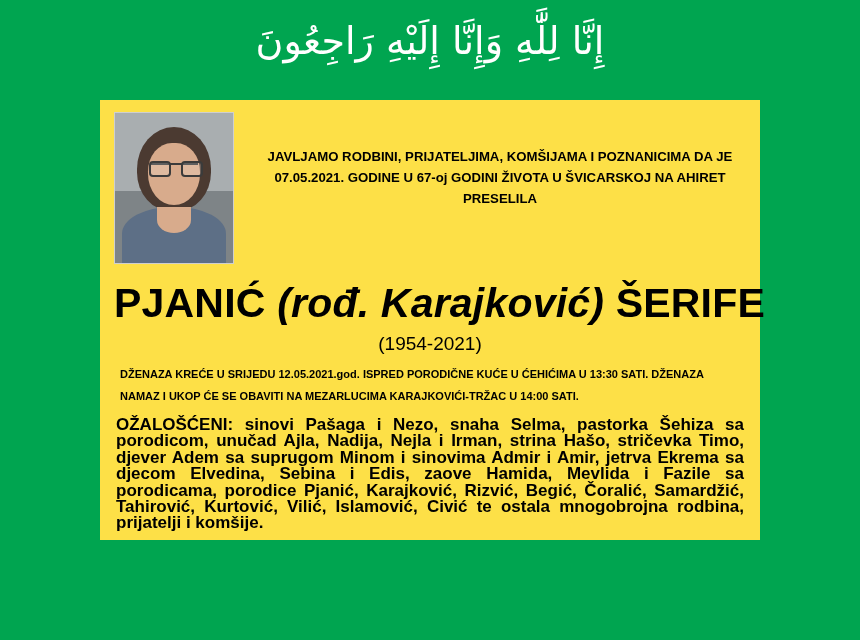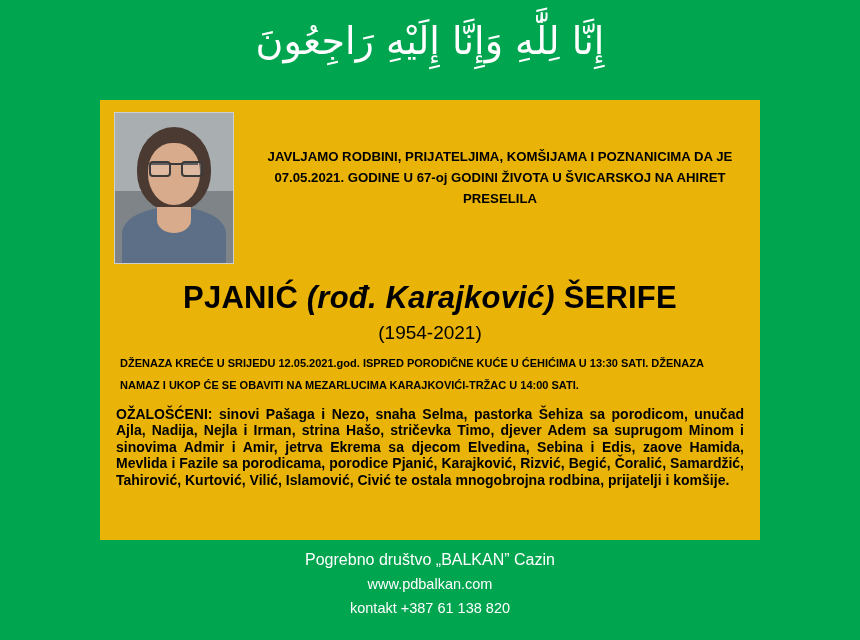--- a/index.html
+++ b/index.html
@@ -34,21 +34,21 @@
     line-height: 54px;
     direction: rtl;
     letter-spacing: 1px;
   }
   .card {
     position: absolute;
     left: 100px;
     top: 100px;
     width: 660px;
     height: 440px;
-    background: #eab308;
+    background: #fde047;
     box-sizing: border-box;
     padding: 12px 14px 8px 14px;
   }
   .top-row {
     display: flex;
     align-items: flex-start;
   }
   .photo {
     width: 118px;
     height: 150px;
@@ -139,21 +139,21 @@
     padding: 34px 4px 0 24px;
     text-align: center;
     font-size: 13.2px;
     line-height: 21px;
     color: #000;
     font-weight: bold;
   }
   .name-line {
     text-align: center;
     margin-top: 16px;
-    font-size: 31px;
+    font-size: 41px;
     font-weight: bold;
     color: #000;
     letter-spacing: 0.2px;
     white-space: nowrap;
   }
   .name-line .maiden {
     font-style: italic;
     font-weight: bold;
   }
   .years {
@@ -172,21 +172,21 @@
   }
   .rahmet {
     text-align: center;
     font-style: italic;
     font-weight: bold;
     font-size: 14.2px;
     margin-top: 16px;
   }
   .mourners {
     margin-top: 10px;
-    font-size: 14px;
+    font-size: 17px;
     line-height: 16.4px;
     text-align: justify;
     font-weight: bold;
     padding: 0 2px;
   }
   .mourners .lead { font-weight: bold; }
   .footer {
     position: absolute;
     left: 0;
     right: 0;
@@ -238,19 +238,14 @@
 
     <div class="funeral">DŽENAZA KREĆE U SRIJEDU 12.05.2021.god. ISPRED PORODIČNE KUĆE U ĆEHIĆIMA U 13:30 SATI. DŽENAZA NAMAZ I UKOP ĆE SE OBAVITI NA MEZARLUCIMA KARAJKOVIĆI-TRŽAC U 14:00 SATI.</div>
 
 
     <div class="mourners">
       <span class="lead">OŽALOŠĆENI:</span><span> sinovi Pašaga i Nezo, snaha Selma, pastorka Šehiza sa porodicom, unučad Ajla, Nadija, Nejla i Irman, strina Hašo, stričevka Timo, djever Adem sa suprugom Minom i sinovima Admir i Amir, jetrva Ekrema sa djecom Elvedina, Sebina i Edis, zaove Hamida, Mevlida i Fazile sa porodicama, porodice Pjanić, Karajković, Rizvić, Begić, Čoralić, Samardžić, Tahirović, Kurtović, Vilić, Islamović, Civić te ostala mnogobrojna rodbina, prijatelji i komšije.</span>
     </div>
 
   </div>
 
-  <div class="footer">
-    <div class="line1">Pogrebno društvo „BALKAN” Cazin</div>
-    <div class="line2">www.pdbalkan.com</div>
-    <div class="line3">kontakt  +387 61 138 820</div>
-  </div>
 
 </div>
 
 </body></html>

